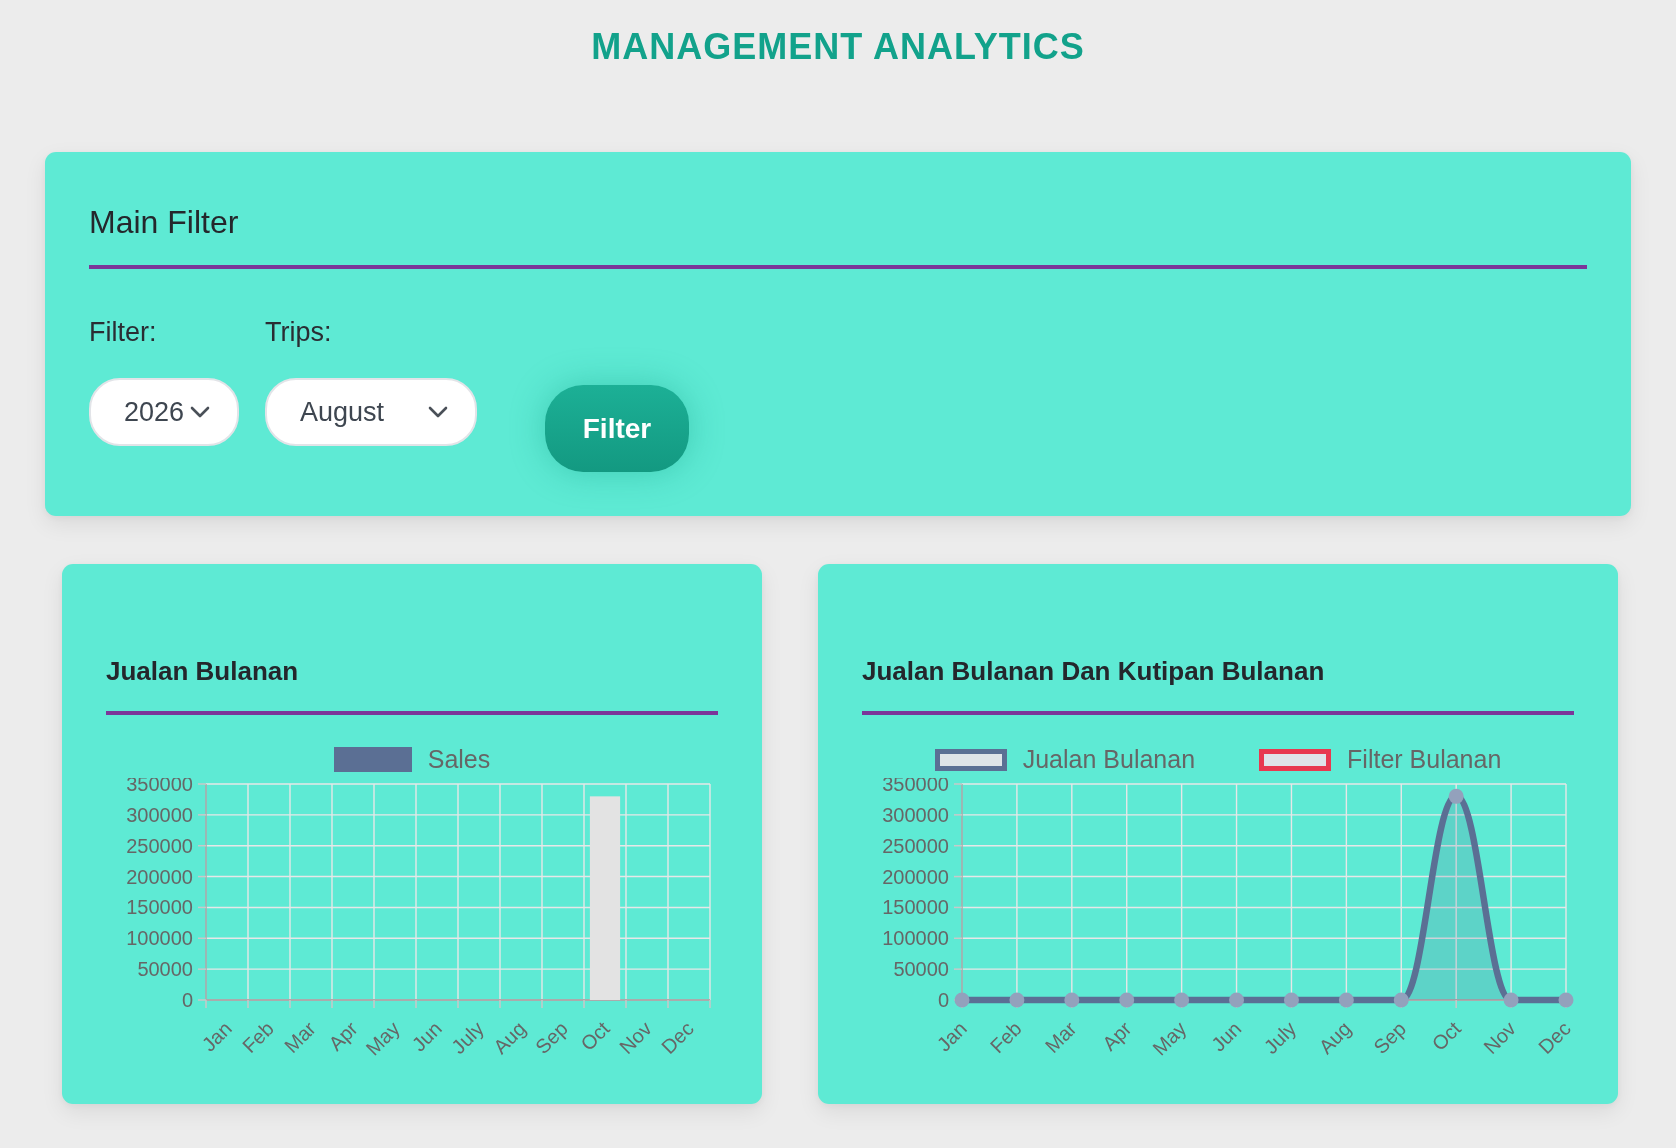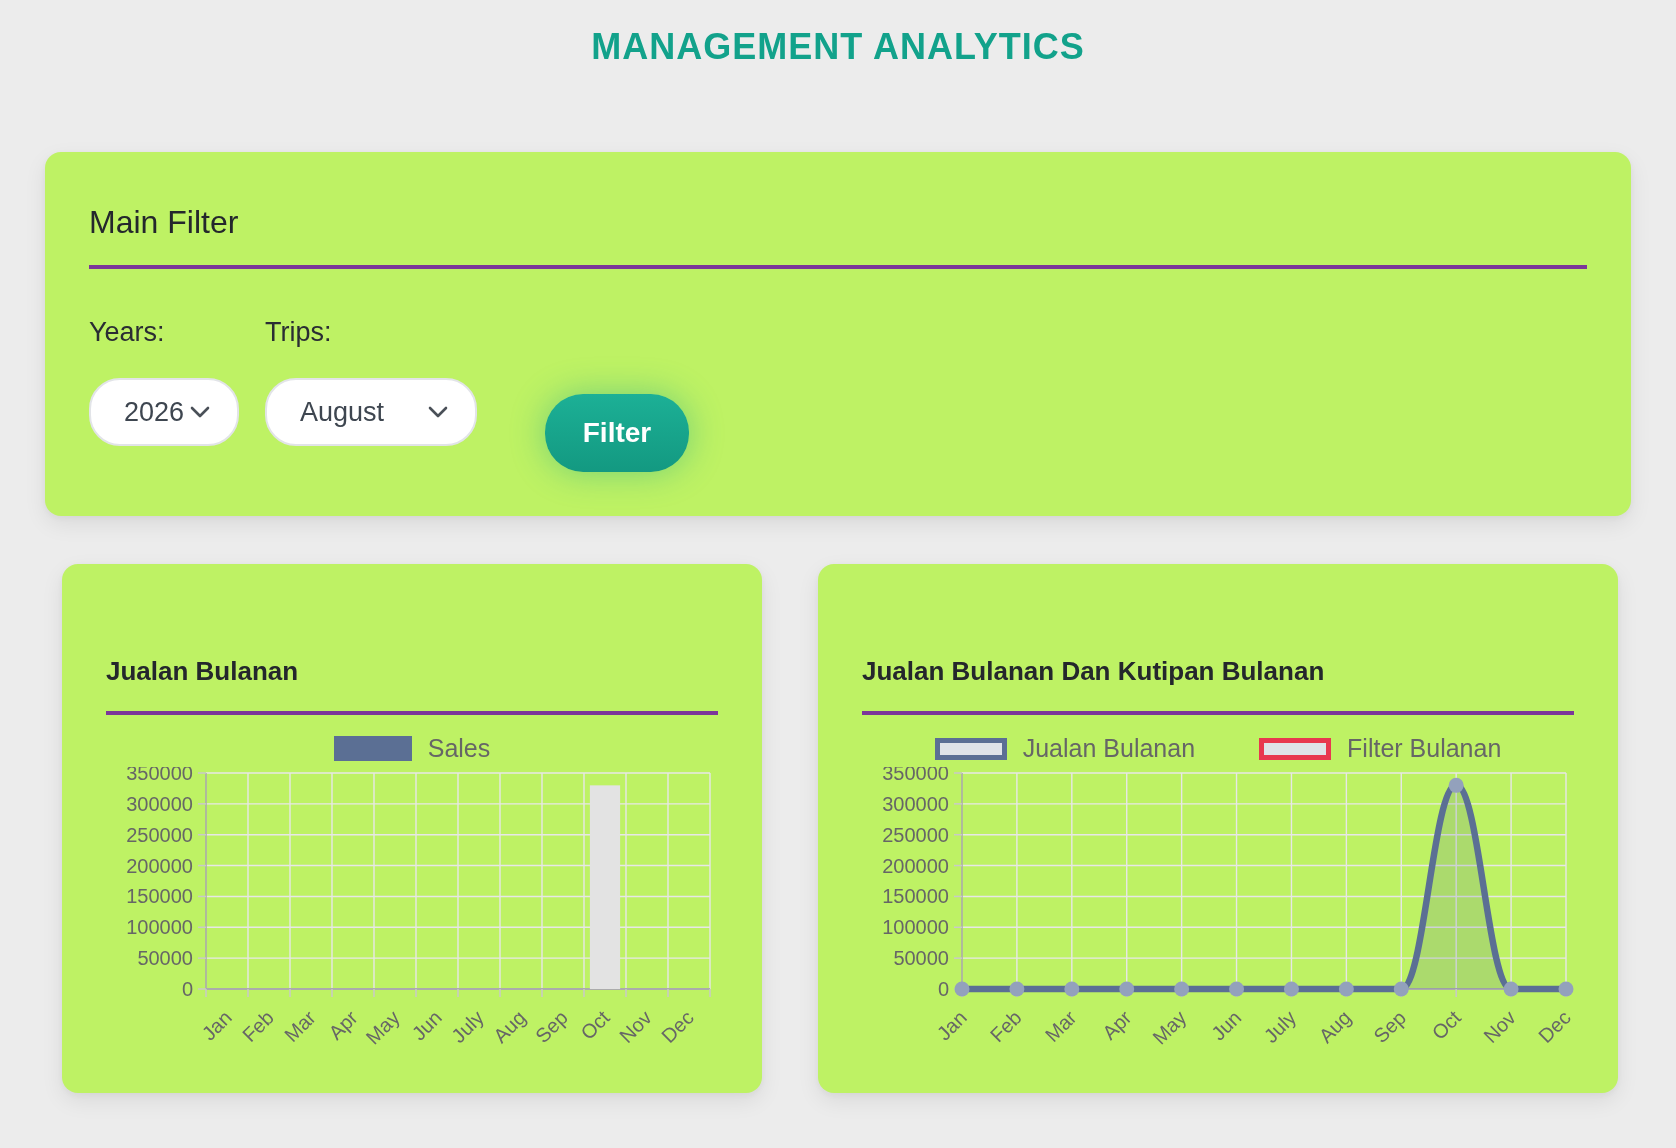--- a/index.html
+++ b/index.html
@@ -8,67 +8,67 @@
     width:1676px; height:1148px; overflow:hidden;
     background:#ECECEC;
     font-family:"Liberation Sans", sans-serif;
   }
   .page-title {
     margin:26px 0 0; text-align:center;
     font-size:36px; font-weight:bold; letter-spacing:1px;
     color:#12A28B;
   }
   .card {
-    background:#bef264; border-radius:16px;
+    background:#5eead4; border-radius:11px;
     box-shadow:0 8px 22px rgba(0,0,0,.08), 0 2px 6px rgba(0,0,0,.04);
   }
   .filter-card { margin:84px 45px 0; padding:52px 44px 70px; }
   .filter-heading { font-size:32px; font-weight:normal; color:#24272C; margin:0; }
   .purple-rule { border:none; height:4px; background:#7B3699; margin:24px 0 0; }
   .filter-row { display:flex; align-items:flex-start; gap:26px; margin-top:48px; }
   .field-label { font-size:27px; color:#2A2D33; margin-bottom:30px; }
   .select {
     height:68px; border:2px solid #E2E4E8; border-radius:31px; background:#fff;
     display:flex; align-items:center; justify-content:space-between;
     padding:0 26px 0 33px; font-size:27px; color:#3E4650; cursor:pointer;
   }
   .select-years  { width:150px; }
   .select-month  { width:212px; }
   .select-trips  { width:692px; }
   .filter-btn {
     margin-left:16px; margin-bottom:-26px; align-self:flex-end;
-    width:144px; height:78px; border:none; border-radius:38px;
+    width:144px; height:87px; border:none; border-radius:38px;
     background:linear-gradient(180deg,#1CB096 0%, #139981 100%);
     color:#fff; font-size:28px; font-weight:bold; font-family:inherit;
     box-shadow:0 0 34px rgba(26,166,140,.45); cursor:pointer;
   }
   .charts-row { display:flex; align-items:flex-start; gap:56px; margin:48px 58px 0 62px; }
   .chart-card { padding:92px 44px 26px; }
   .chart-card-left  { width:700px; }
   .chart-card-right { flex:1; }
   .chart-title { margin:0; font-size:26px; font-weight:bold; color:#24272C; }
   .chart-rule { border:none; height:4px; background:#7B3699; margin:24px 0 0; }
-  .legend { display:flex; justify-content:center; align-items:center; gap:64px; margin-top:19px; }
+  .legend { display:flex; justify-content:center; align-items:center; gap:64px; margin-top:30px; }
   .legend-item { display:flex; align-items:center; gap:16px; font-size:25px; color:#666; cursor:pointer; }
   .swatch-solid  { width:78px; height:25px; }
   .swatch-border { width:72px; height:22px; background:#DFE3E8; border-style:solid; border-width:5px; }
   .chart-svg { display:block; margin-top:4px; }
 </style>
 </head>
 <body>
 
 <h1 class="page-title">MANAGEMENT ANALYTICS</h1>
 
 <section class="card filter-card">
   <h2 class="filter-heading">Main Filter</h2>
   <hr class="purple-rule">
   <div class="filter-row">
 
     <div class="field">
-      <div class="field-label">Years:</div>
+      <div class="field-label">Filter:</div>
       <div class="select select-years">
         <span>2026</span>
         <svg width="22" height="14" viewBox="0 0 22 14">
           <polyline points="3,3 11,11 19,3" fill="none" stroke="#4A5058" stroke-width="2.6" stroke-linecap="round" stroke-linejoin="round"></polyline>
         </svg>
       </div>
     </div>
 
     <div class="field">
       <div class="field-label">Trips:</div>

